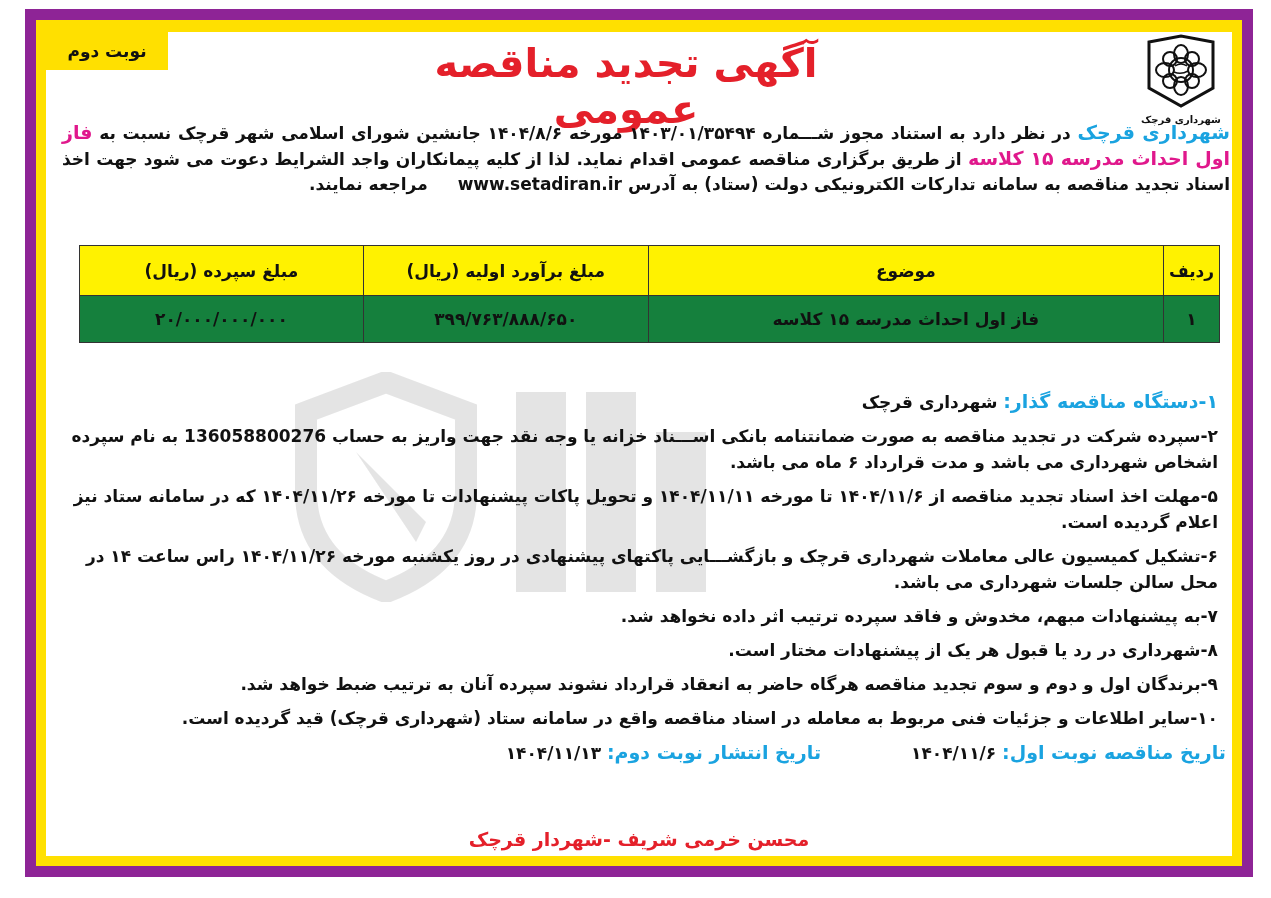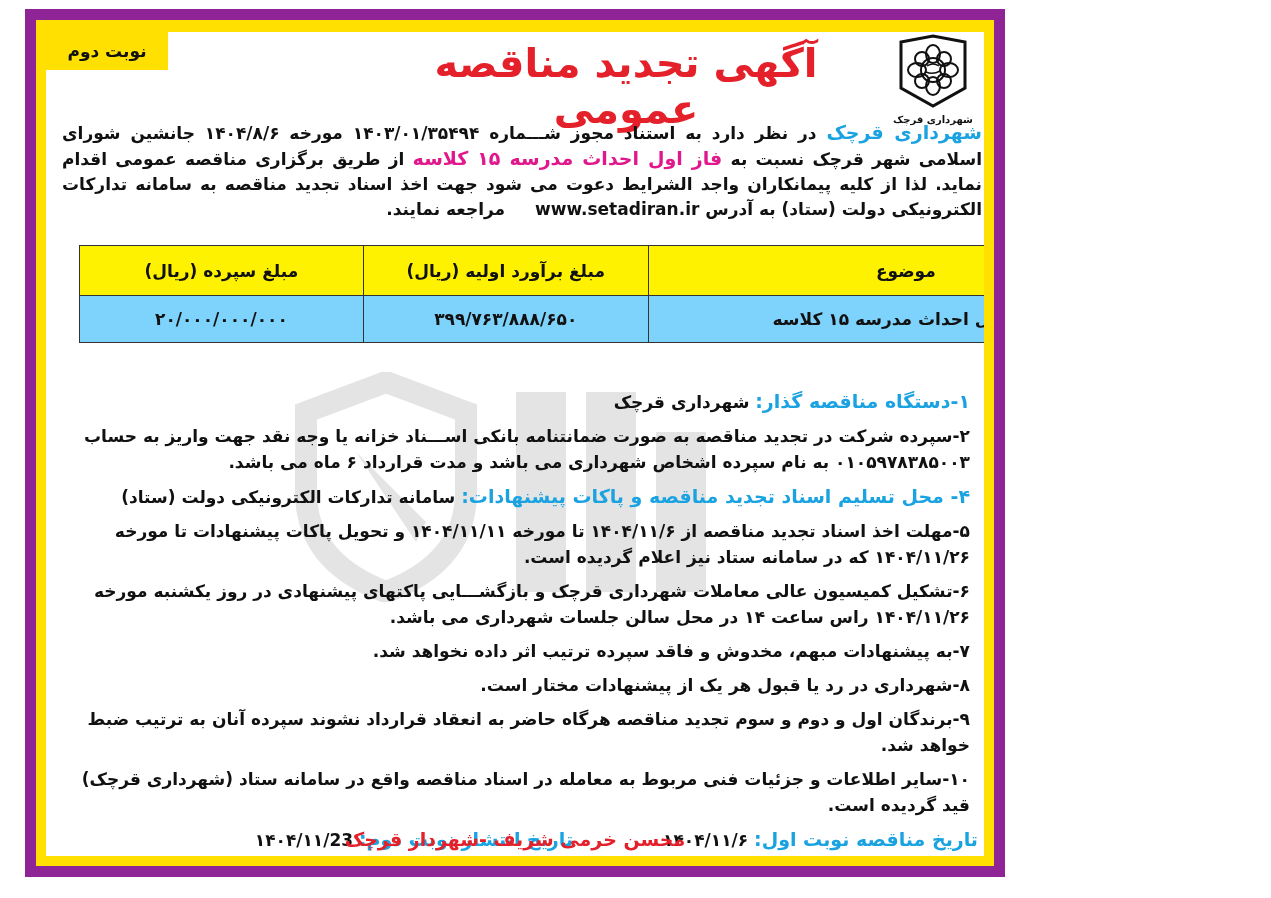--- a/index.html
+++ b/index.html
@@ -1,18 +1,18 @@
 <!DOCTYPE html>
 <html><head>
 <meta charset="utf-8">
 <style>
   html, body { margin: 0; padding: 0; background: #ffffff; }
   body { width: 1271px; height: 898px; position: relative; overflow: hidden;
          font-family: "DejaVu Sans", sans-serif; }
-  .outer { position: absolute; left: 25px; top: 9px; width: 980px; height: 868px;
+  .outer { position: absolute; left: 25px; top: 9px; width: 1228px; height: 868px;
            background: #8e2496; }
   .yellow { position: absolute; left: 11px; top: 11px; right: 11px; bottom: 11px;
             background: #ffe000; }
   .paper { position: absolute; left: 10px; top: 12px; right: 10px; bottom: 10px;
            background: #ffffff; overflow: hidden; }
   .badge { position: absolute; left: 0; top: 0; width: 122px; height: 38px;
            background: #ffe000; color: #111; font-weight: bold; font-size: 17px;
            display: flex; align-items: center; justify-content: center; direction: rtl; }
   .logo { position: absolute; right: 2px; top: 0px; width: 98px; height: 108px; direction: rtl; }
   .logo svg { display: block; margin: 0 auto; }
@@ -22,21 +22,21 @@
            font-family: "DejaVu Sans", sans-serif; letter-spacing: -1px; }
   .intro { position: absolute; left: 16px; right: 2px; top: 88px; direction: rtl;
            text-align: justify; font-size: 17px; line-height: 25px; font-weight: bold; color: #111; }
   .intro .hl-blue { color: #1aa3e0; font-size: 19px; }
   .intro .hl-pink { color: #e0188c; font-size: 19px; }
   .intro .latin { direction: ltr; unicode-bidi: embed; margin-left: 24px; }
   table.tbl { position: absolute; left: 33px; top: 213px; width: 1141px; border-collapse: collapse;
               direction: rtl; font-weight: bold; font-size: 17px; color: #111; }
   table.tbl th, table.tbl td { border: 1.5px solid #333; text-align: center; height: 46px; padding: 0; }
   table.tbl thead th { background: #fff200; height: 49px; }
-  table.tbl tbody td { background: #7dd3fc; }
+  table.tbl tbody td { background: #15803d; }
   .watermark { position: absolute; left: 240px; top: 340px; width: 440px; height: 230px; opacity: 0.22; }
   .body { position: absolute; left: 16px; right: 6px; top: 348px; direction: rtl;
           font-size: 17px; line-height: 26px; font-weight: bold; color: #111; }
   .body .item { margin: 8px; }
   .body .lbl { color: #1aa3e0; font-size: 19px; }
   .pub { display: flex; direction: rtl; gap: 90px; margin-top: 0; }
   .pub .lbl { color: #1aa3e0; font-size: 19px; }
   .sign { position: absolute; left: 0; right: 0; top: 796px; text-align: center; direction: rtl;
           color: #e4202a; font-size: 19px; font-weight: bold; }
 </style>
@@ -102,31 +102,30 @@
       <svg class="watermark" viewBox="0 0 440 230">
         <path d="M20 40 L100 10 L180 40 L180 120 Q180 190 100 220 Q20 190 20 120 Z" fill="none" stroke="#888" stroke-width="22"></path>
         <path d="M70 80 L140 150 L130 170 Z" fill="#888"></path>
         <rect x="230" y="20" width="50" height="200" fill="#888"></rect>
         <rect x="300" y="20" width="50" height="200" fill="#888"></rect>
         <rect x="370" y="60" width="50" height="160" fill="#888"></rect>
       </svg>
 
       <div class="body">
         <p class="item"><span class="lbl">۱-دستگاه مناقصه گذار:</span><span> شهرداری قرچک</span></p>
-        <p class="item"><span>۲-سپرده شرکت در تجدید مناقصه به صورت ضمانتنامه بانکی اســـناد خزانه یا وجه نقد جهت واریز به حساب ۰۱۰۵۹۷۸۳۸۵۰۰۳ به نام سپرده اشخاص شهرداری می باشد و مدت قرارداد ۶ ماه می باشد.</span></p>
-        <p class="item"><span class="lbl">۴- محل تسلیم اسناد تجدید مناقصه و پاکات پیشنهادات:</span><span> سامانه تدارکات الکترونیکی دولت (ستاد)</span></p>
+        <p class="item"><span>۲-سپرده شرکت در تجدید مناقصه به صورت ضمانتنامه بانکی اســـناد خزانه یا وجه نقد جهت واریز به حساب 136058800276 به نام سپرده اشخاص شهرداری می باشد و مدت قرارداد ۶ ماه می باشد.</span></p>
         <p class="item"><span>۵-مهلت اخذ اسناد تجدید مناقصه از ۱۴۰۴/۱۱/۶ تا مورخه ۱۴۰۴/۱۱/۱۱ و تحویل پاکات پیشنهادات تا مورخه ۱۴۰۴/۱۱/۲۶ که در سامانه ستاد نیز اعلام گردیده است.</span></p>
         <p class="item"><span>۶-تشکیل کمیسیون عالی معاملات شهرداری قرچک و بازگشـــایی پاکتهای پیشنهادی در روز یکشنبه مورخه ۱۴۰۴/۱۱/۲۶ راس ساعت ۱۴ در محل سالن جلسات شهرداری می باشد.</span></p>
         <p class="item"><span>۷-به پیشنهادات مبهم، مخدوش و فاقد سپرده ترتیب اثر داده نخواهد شد.</span></p>
         <p class="item"><span>۸-شهرداری در رد یا قبول هر یک از پیشنهادات مختار است.</span></p>
         <p class="item"><span>۹-برندگان اول و دوم و سوم تجدید مناقصه هرگاه حاضر به انعقاد قرارداد نشوند سپرده آنان به ترتیب ضبط خواهد شد.</span></p>
         <p class="item"><span>۱۰-سایر اطلاعات و جزئیات فنی مربوط به معامله در اسناد مناقصه واقع در سامانه ستاد (شهرداری قرچک) قید گردیده است.</span></p>
         <div class="pub">
           <div><span class="lbl">تاریخ مناقصه نوبت اول:</span><span> ۱۴۰۴/۱۱/۶</span></div>
-          <div><span class="lbl">تاریخ انتشار نوبت دوم:</span><span> ۱۴۰۴/۱۱/23</span></div>
+          <div><span class="lbl">تاریخ انتشار نوبت دوم:</span><span> ۱۴۰۴/۱۱/۱۳</span></div>
         </div>
       </div>
 
       <div class="sign">محسن خرمی شریف -شهردار قرچک</div>
 
     </div>
   </div>
 </div>
 
 </body></html>

